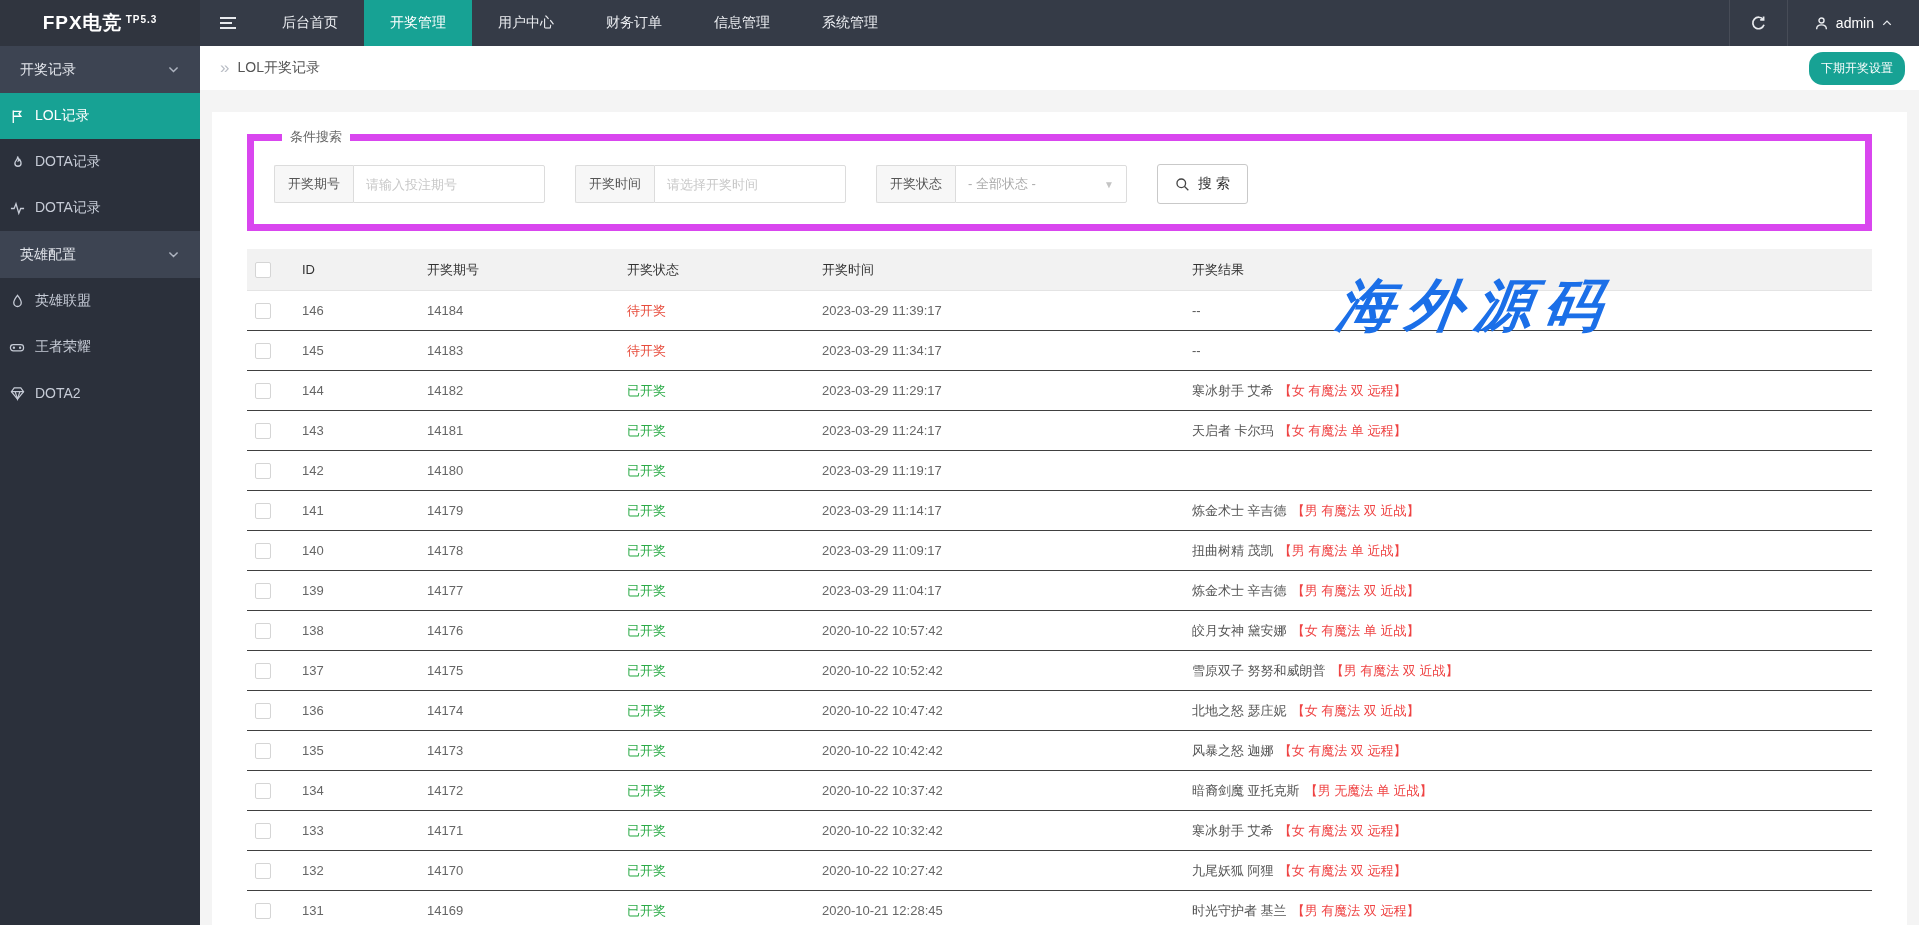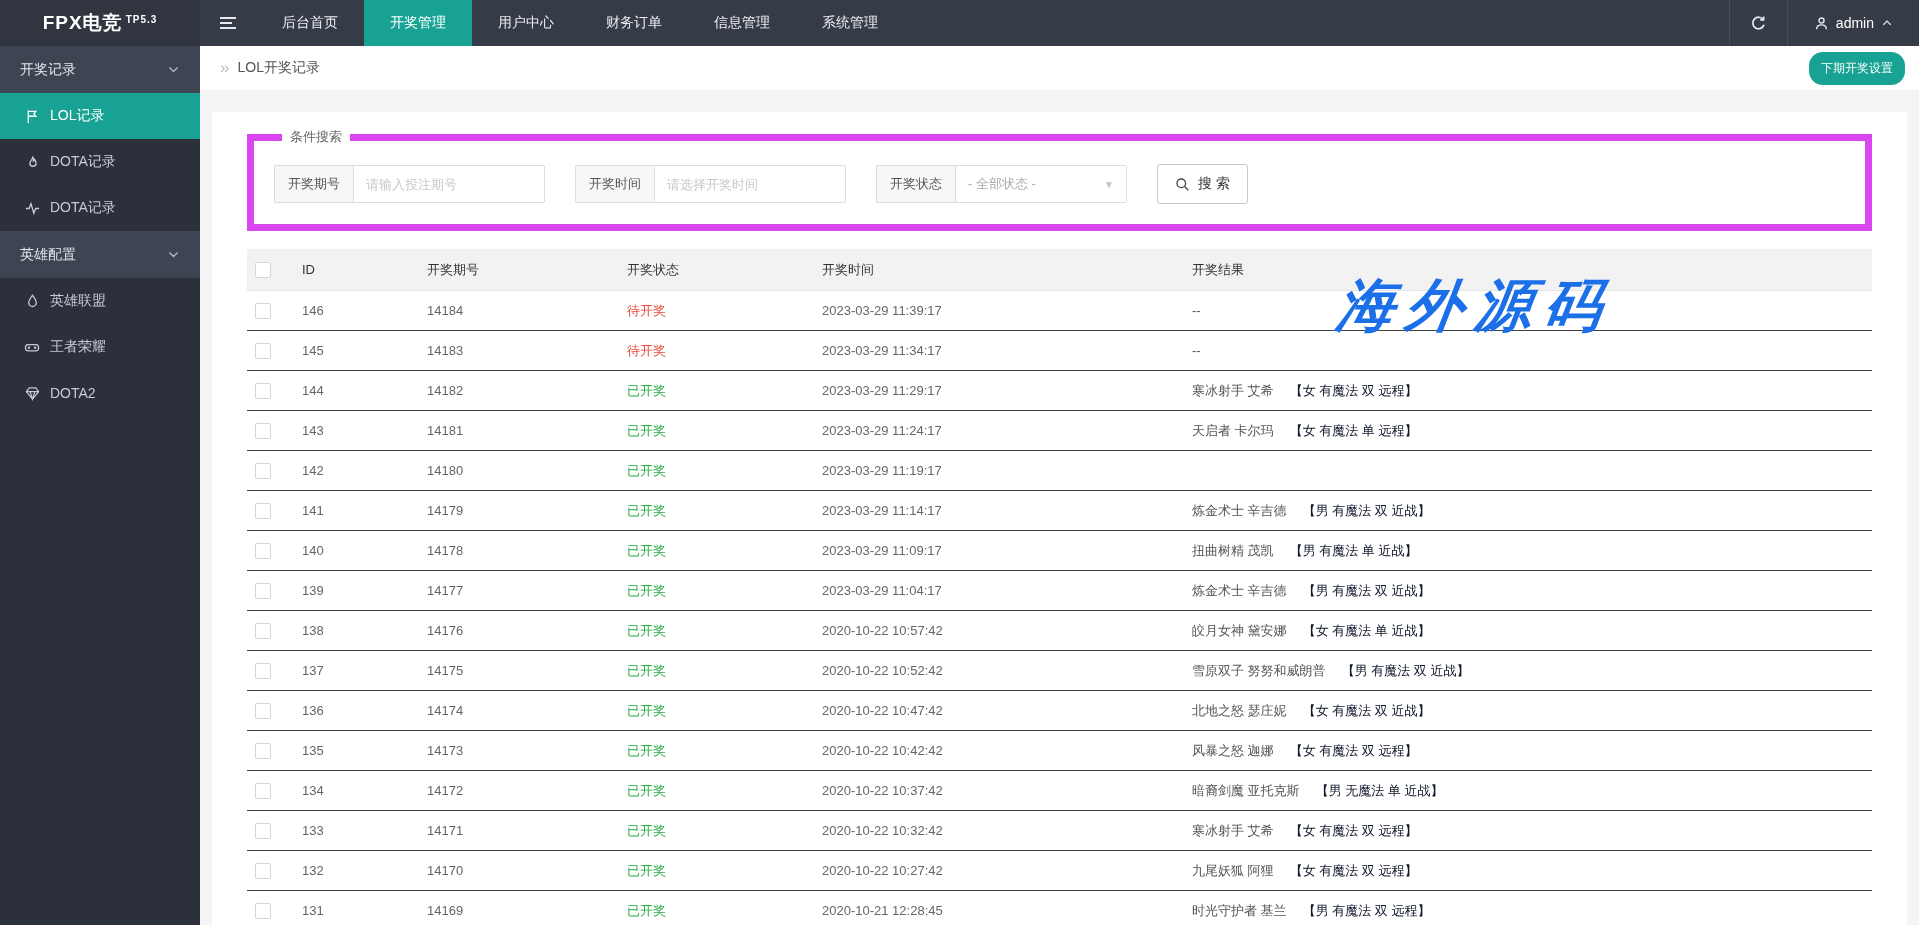--- a/index.html
+++ b/index.html
@@ -24,21 +24,21 @@
     border-left:1px solid rgba(255,255,255,.09); cursor:pointer; }
   .userbox { display:flex; align-items:center; gap:7px; padding:0 26px;
     border-left:1px solid rgba(255,255,255,.09); font-size:14px; cursor:pointer; }
   svg.ic { display:block; }
 
   
   .sidebar { position:absolute; left:0; top:46px; bottom:0; width:200px; background:#2b303b; }
   .side-group-header { height:47px; display:flex; align-items:center; padding:0 20px;
     background:#3d4452; color:#e3e6ec; font-size:14px; cursor:pointer;font-family:Liberation Mono, monospace; }
   .side-group-header .gh-label { flex:1; }
-  .side-item { height:46px; display:flex; align-items:center; gap:10px; padding:0 24px;
+  .side-item { height:46px; display:flex; align-items:center; gap:10px; padding:0 9px;
     color:#c6cbd6; font-size:14px; cursor:pointer; }
   .side-item.active { background:var(--accent); color:#fff; }
   .side-item .sicon { width:16px; display:flex; justify-content:center; }
 
   
   .main { margin-left:200px; height:879px; }
   .breadcrumb-bar { height:44px; background:#fff; display:flex; align-items:center; padding:0 14px 0 20px; }
   .crumb-mark { color:#b9bdc5; font-size:17px; margin-right:8px; }
   .crumb-title { color:#555; font-size:14px; }
   .action-btn { margin-left:auto; background:var(--accent); color:#fff; border:none;
@@ -66,21 +66,21 @@
     background:#fff; border:1px solid #c9c9c9; border-radius:3px; font-size:14px;
     color:#333; cursor:pointer; font-family:inherit; }
 
   
   .table { margin-top:18px; }
   .trow { display:grid; grid-template-columns:55px 125px 200px 195px 370px 1fr;
     align-items:center; border-bottom:1px solid #404040; height:40px; font-size:13px; color:#666; }
   .trow.thead { background:#f2f2f2; height:42px; color:#333; border-bottom:1px solid #e4e4e4; }
   .cb { width:16px; height:16px; border:1px solid #d5d5d5; border-radius:2px;
     background:#fff; margin-left:8px; cursor:pointer; }
-  .result-attr { color:#0f172a; margin-left:16px; }
+  .result-attr { color:#ef4444; margin-left:5px; }
   .result-name { color:#555; }
 
   
   .watermark { position:absolute; left:1338px; top:276px; font-size:57px; line-height:1;
     color:#1b6fe8; font-weight:bold; font-style:italic; letter-spacing:12px;
     font-family:"DejaVu Serif","Liberation Serif",serif; transform:skewX(-8deg);
     pointer-events:none; white-space:nowrap; }
 </style>
 </head>
 <body>

